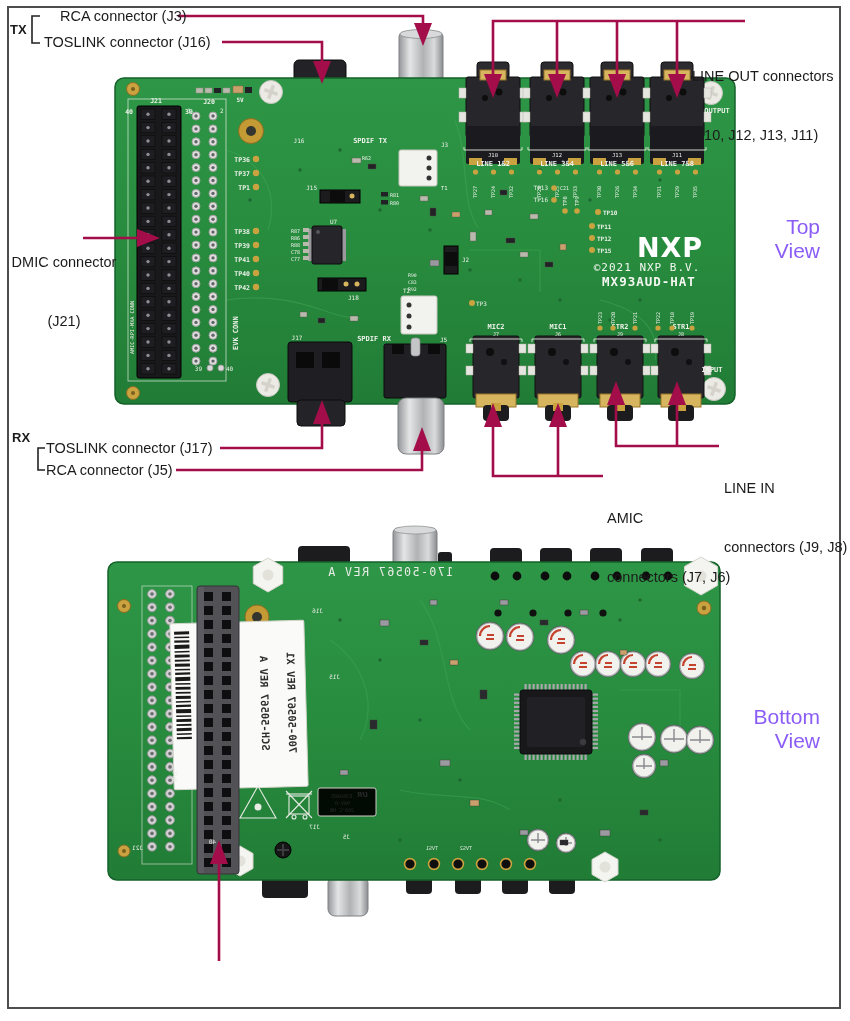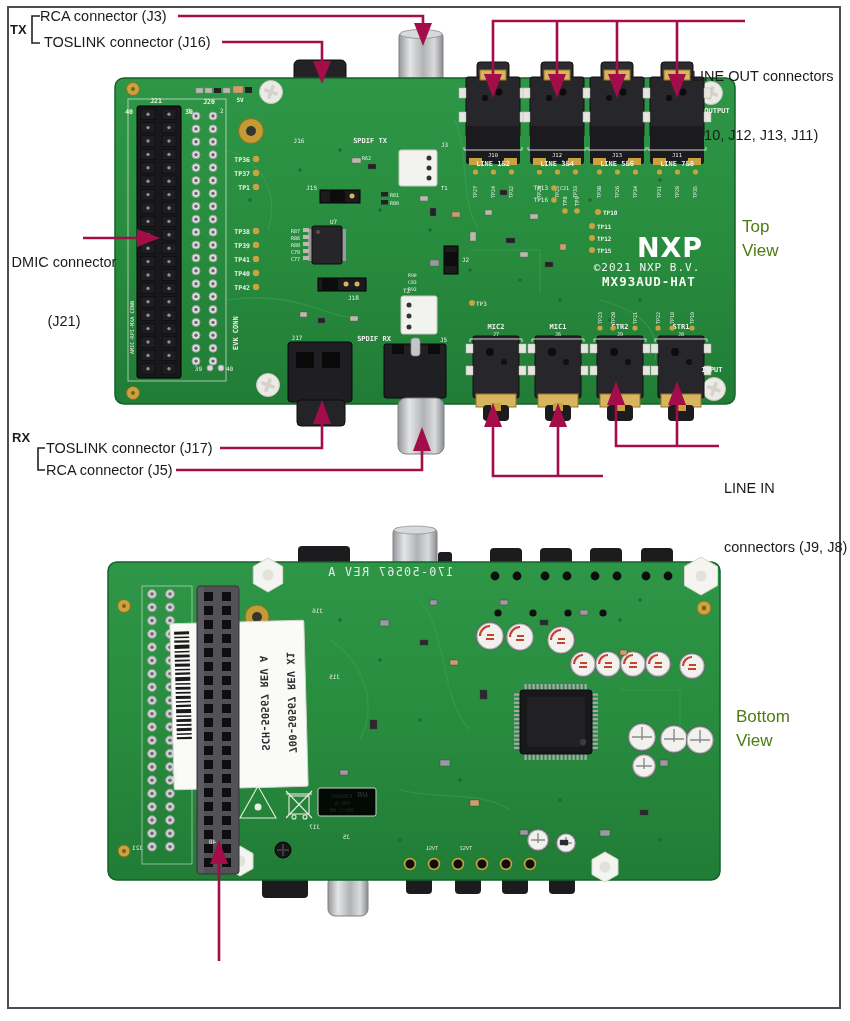--- a/index.html
+++ b/index.html
@@ -4,21 +4,21 @@
 <style>
   html,body{margin:0;padding:0;background:#ffffff;}
   .page{position:relative;width:850px;height:1021px;background:#fff;overflow:hidden;
         font-family:"Liberation Sans",sans-serif;}
   .frame{position:absolute;left:7px;top:6px;right:9px;bottom:12px;border:2px solid #4d4d4d;}
   .art{position:absolute;left:0;top:0;}
   .callout{position:absolute;font-size:14.5px;line-height:17px;color:#1b1b1b;white-space:nowrap;}
   .callout.grp{font-size:13px;font-weight:bold;}
   .callout .cl-line{white-space:nowrap;margin-top:42px;}
   .centered{text-align:center;}
-  .view-label{position:absolute;font-size:17px;line-height:24px;color:#4d7c0f;text-align:left;}
+  .view-label{position:absolute;font-size:21px;line-height:24px;color:#8b5cf6;text-align:right;}
 </style>
 </head>
 <body>
 
 <div class="page">
   <div class="frame"></div>
 
   <svg class="art" width="850" height="1021" viewBox="0 0 850 1021">
     <defs>
       <linearGradient id="pcb" x1="0" y1="0" x2="0" y2="1">
@@ -1065,37 +1065,41 @@
         <polygon points="219,840 210,864 228,864"></polygon>
       </g>
       <g stroke="#222" stroke-width="1.6" fill="none">
         <path d="M40,16 H32 V43 H40"></path>
         <path d="M45,448 H38 V470 H45"></path>
       </g>
     </g>
   </svg>
 
   <div class="callout grp" style="left:10px;top:21px">TX</div>
-  <div class="callout" style="left:40px;top:8px">RCA connector (J3)</div>
+  <div class="callout" style="left:60px;top:8px">RCA connector (J3)</div>
   <div class="callout" style="left:44px;top:34px">TOSLINK connector (J16)</div>
   <div class="callout" style="left:692px;top:26px">
     <div class="cl-line">LINE OUT connectors</div>
     <div class="cl-line">(J10, J12, J13, J11)</div>
   </div>
   <div class="callout centered" style="left:8px;top:212px;width:112px">
     <div class="cl-line">DMIC connector</div>
     <div class="cl-line">(J21)</div>
   </div>
   <div class="view-label" style="left:742px;top:215px;width:78px">
     <div>Top</div>
     <div>View</div>
   </div>
   <div class="callout grp" style="left:12px;top:429px">RX</div>
   <div class="callout" style="left:46px;top:440px">TOSLINK connector (J17)</div>
   <div class="callout" style="left:46px;top:462px">RCA connector (J5)</div>
+  <div class="callout" style="left:607px;top:468px">
+    <div class="cl-line">AMIC</div>
+    <div class="cl-line">connectors (J7, J6)</div>
+  </div>
   <div class="callout" style="left:724px;top:438px">
     <div class="cl-line">LINE IN</div>
     <div class="cl-line">connectors (J9, J8)</div>
   </div>
   <div class="view-label" style="left:736px;top:705px;width:84px">
     <div>Bottom</div>
     <div>View</div>
   </div>
 </div>
 

